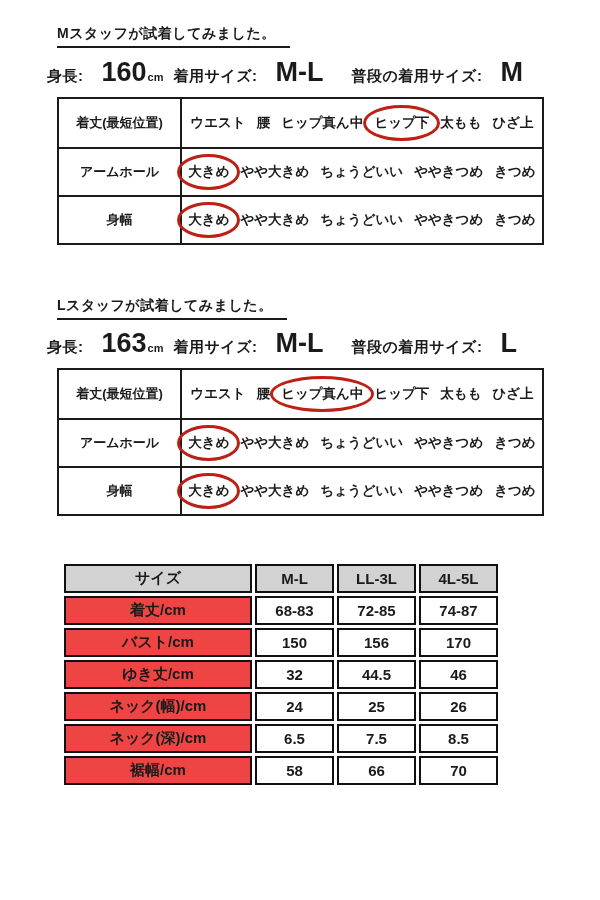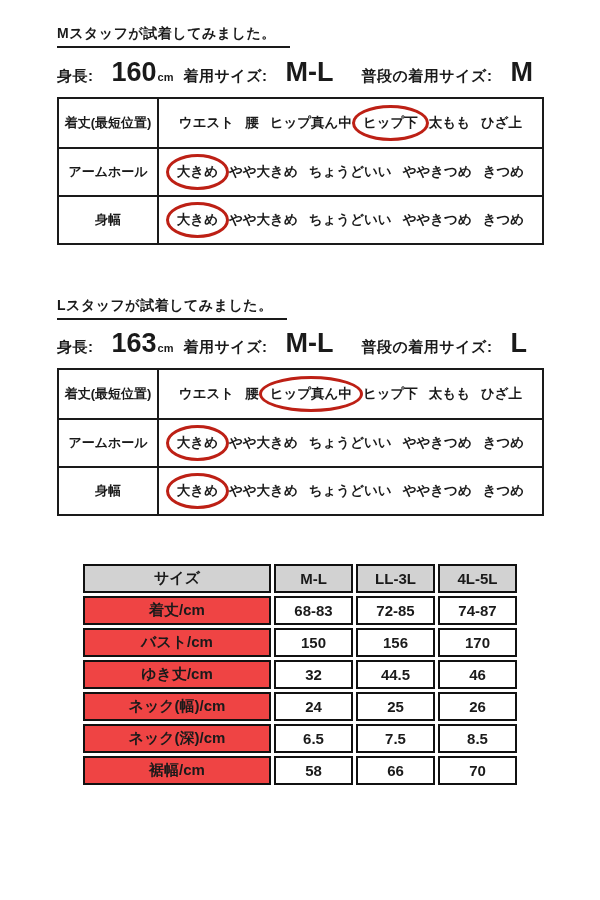--- a/index.html
+++ b/index.html
@@ -7,52 +7,52 @@
   body { font-family:"Liberation Sans","DejaVu Sans",sans-serif; color:#1a1a1a; font-weight:bold; }
   #canvas { position:relative; width:600px; height:900px; background:#fff; overflow:hidden; }
 
   .section-title {
     position:absolute; left:57px;
     font-size:14px; letter-spacing:0.5px;
     border-bottom:2px solid #1a1a1a; padding:0 14px 3px 0;
     display:inline-block;
   }
   .info-line {
-    position:absolute; left:57px;
+    position:absolute; left:47px;
     display:flex; align-items:baseline; white-space:nowrap;
   }
   .info-label { font-size:15px; letter-spacing:0.5px; }
   .info-big { font-size:27px; letter-spacing:0; margin-left:18px; }
   .info-unit { font-size:11px; margin-left:1px; }
   .gap-sm { margin-left:10px; }
   .gap-lg { margin-left:28px;text-align:center; }
 
   .fit-table {
     position:absolute; left:57px; width:487px;
     border:2px solid #1a1a1a; background:#fff;
   }
   .fit-row { display:flex; height:48px; border-top:2px solid #1a1a1a; }
   .fit-row:first-child { border-top:none; }
   .fit-label {
-    width:100px; border-right:2px solid #1a1a1a; flex:none;
+    width:123px; border-right:2px solid #1a1a1a; flex:none;
     display:flex; align-items:center; justify-content:center;
     font-size:13px; letter-spacing:0;
   }
   .fit-options {
     flex:1; display:flex; align-items:center; justify-content:center;
     gap:11px; font-size:13.5px; white-space:nowrap;
   }
   .opt { position:relative; display:inline-block; }
   .oval {
     position:absolute; left:-11px; right:-11px; top:-9px; bottom:-9px;
     border:3px solid #bd2015; border-radius:50%; pointer-events:none;
   }
 
   table.size-table {
-    position:absolute; left:80px; top:561px;
+    position:absolute; left:61px; top:561px;
     border-collapse:separate; border-spacing:3px;
   }
   table.size-table td {
     border:2px solid #111; height:29px; text-align:center;
     vertical-align:middle; font-weight:bold; font-size:15px; padding:0 2px;
   }
   td.cell-label { width:188px; background:#ef4444; font-size:15px; }
   td.cell-val  { width:79px;  background:#ffffff; }
   tr.head td   { background:#d2d2d2; font-size:15px; }
 </style>

